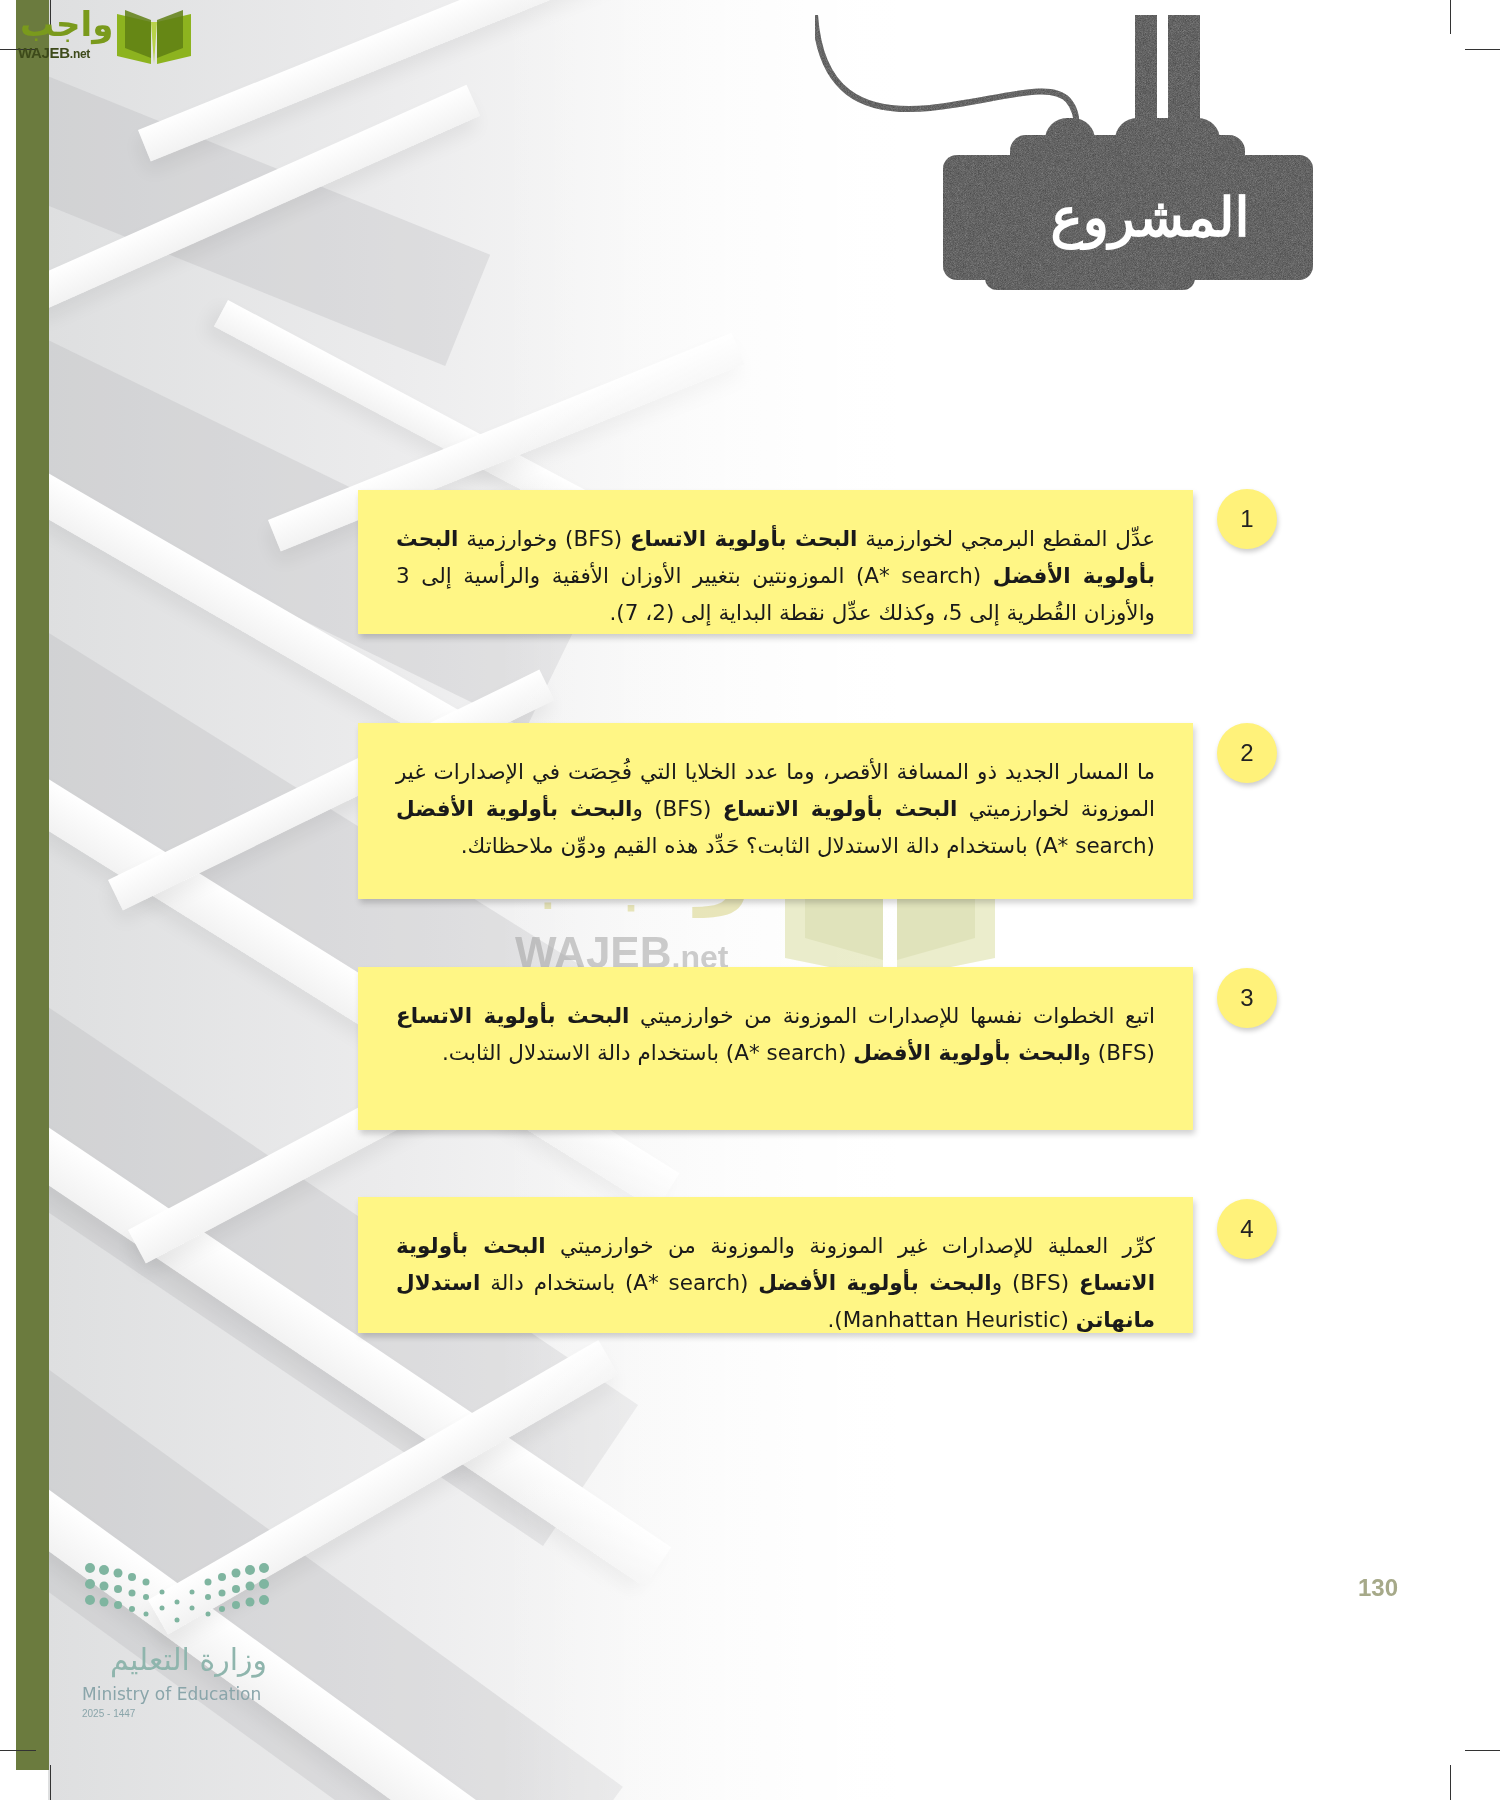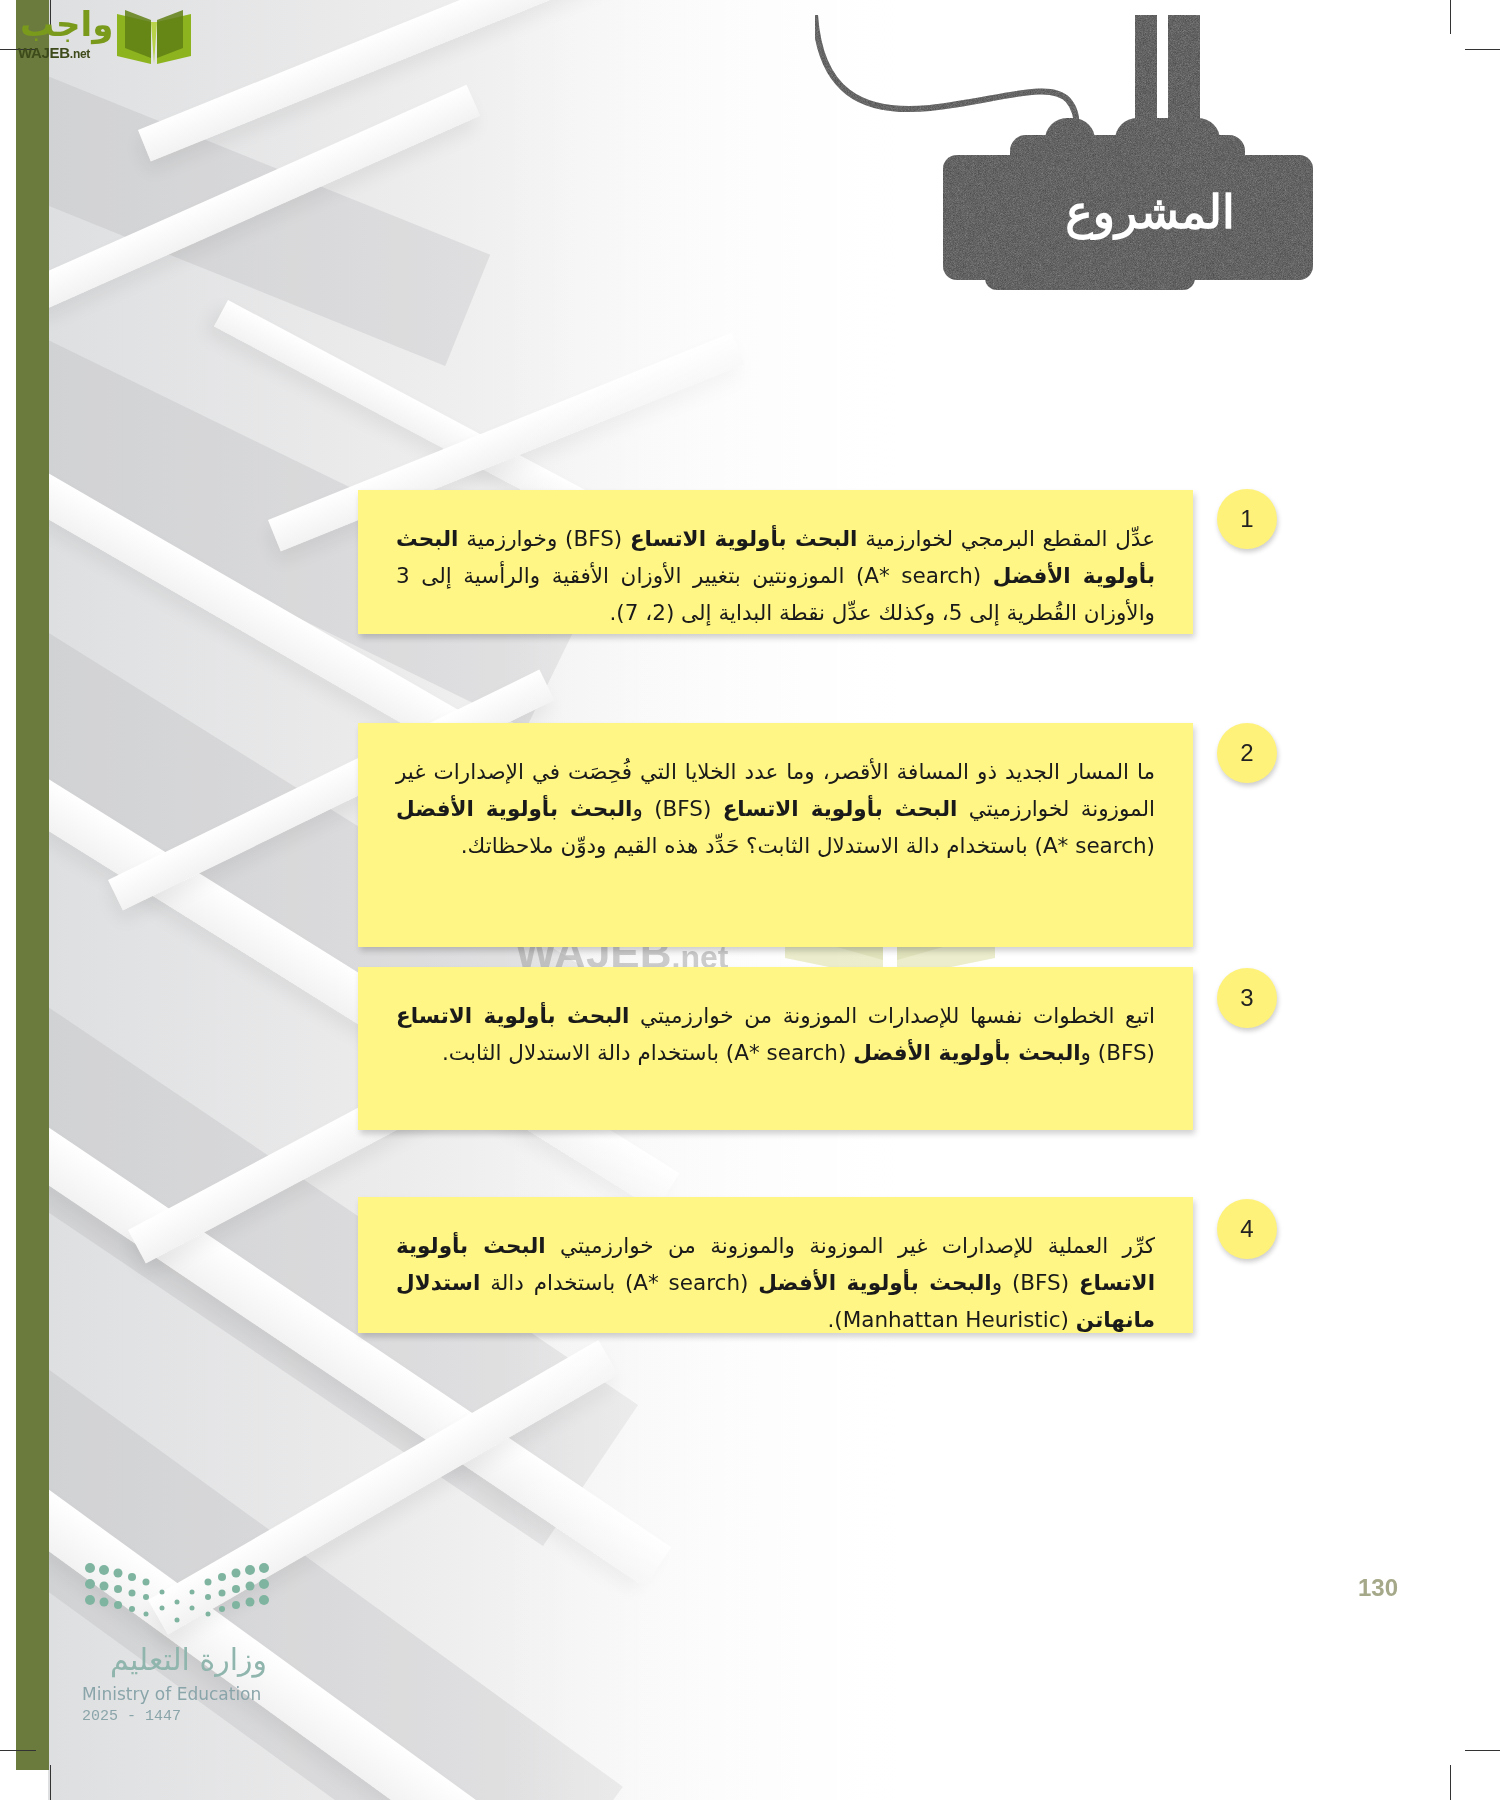--- a/index.html
+++ b/index.html
@@ -33,21 +33,21 @@
   .logo { position: absolute; left: 8px; top: 4px; width: 185px; height: 62px; }
   .logo-ar { position: absolute; left: 12px; top: 0; font-size: 34px; font-weight: bold; color: #7a9a1c; font-family: "DejaVu Sans", sans-serif; line-height: 40px; }
   .logo-en { position: absolute; left: 10px; top: 40px; font-size: 15px; font-weight: bold; color: #3d4a1a; font-family: "Liberation Sans", sans-serif; letter-spacing: -0.3px; }
   .logo-en small { font-size: 12px; }
   .logo-book { position: absolute; left: 105px; top: 4px; width: 82px; height: 58px; }
 
   
   .title-art { position: absolute; left: 800px; top: 0; width: 560px; height: 300px; }
   .title-text {
     position: absolute; left: 1000px; top: 185px; width: 300px; text-align: center;
-    color: #ffffff; font-size: 46px; font-weight: bold; font-family: "DejaVu Serif", serif;
+    color: #ffffff; font-size: 54px; font-weight: bold; font-family: "DejaVu Serif", serif;
     direction: rtl;
   }
 
   
   .card {
     position: absolute; left: 358px; width: 835px;
     background: #fff685; box-shadow: 2px 4px 6px rgba(0,0,0,0.18);
     direction: rtl; padding: 30px 38px 0 38px;
     font-family: "DejaVu Sans", sans-serif; font-size: 21.5px; line-height: 37px; color: #1a1a1a;
     text-align: justify;
@@ -65,21 +65,21 @@
   .wm-ar { position: absolute; left: 0; top: 0; font-size: 90px; font-weight: bold; color: #d5d07a; line-height: 90px; font-family: "DejaVu Sans", sans-serif; }
   .wm-en { position: absolute; left: 10px; top: 108px; font-size: 44px; font-weight: bold; color: #9c9c9c; font-family: "Liberation Sans", sans-serif; }
   .wm-en small { font-size: 32px; }
   .wm-book { position: absolute; left: 270px; top: 10px; width: 230px; height: 150px; }
 
   
   .moe { position: absolute; left: 82px; top: 1560px; width: 200px; height: 170px; }
   .moe-dots { position: absolute; left: 0; top: 0; width: 190px; height: 70px; }
   .moe-ar { position: absolute; left: 0; top: 82px; font-size: 30px; color: #8fb5ad; font-family: "DejaVu Sans", sans-serif; direction: rtl; width: 185px; text-align: right; }
   .moe-en { position: absolute; left: 0; top: 124px; font-size: 17px; color: #8aa5aa; font-family: "DejaVu Sans", sans-serif; }
-  .moe-year { position: absolute; left: 0; top: 148px; font-size: 15px; color: #8aa5aa; font-family: Liberation Mono, monospace; }
+  .moe-year { position: absolute; left: 0; top: 148px; font-size: 10px; color: #8aa5aa; font-family: Liberation Sans, sans-serif; }
 
   .page-num { position: absolute; left: 1358px; top: 1574px; font-size: 24px; font-weight: bold; color: #a6a989; font-family: "Liberation Sans", sans-serif; }
 </style>
 </head>
 <body>
 
 <div class="maze">
   <div class="shade" style="left:-40px;top:60px;width:520px;height:120px;transform:rotate(22deg);"></div>
   <div class="wall" style="left:90px;top:130px;width:520px;height:34px;transform:rotate(-22deg);"></div>
   <div class="wall" style="left:-20px;top:280px;width:480px;height:34px;transform:rotate(-24deg);"></div>
@@ -163,21 +163,21 @@
     <path d="M30 5 L108 28 L108 130 L30 108 Z" fill="#c3c97a"></path>
     <path d="M200 5 L122 28 L122 130 L200 108 Z" fill="#c3c97a"></path>
   </svg>
 </div>
 
 <div class="card" style="top:490px;height:144px;">
   <p><span>عدِّل المقطع البرمجي لخوارزمية </span><b>البحث بأولوية الاتساع</b><span> (BFS) وخوارزمية </span><b>البحث بأولوية الأفضل</b><span> (A* search) الموزونتين بتغيير الأوزان الأفقية والرأسية إلى 3 والأوزان القُطرية إلى 5، وكذلك عدِّل نقطة البداية إلى (2، 7).</span></p>
 </div>
 <div class="num" style="top:489px;">1</div>
 
-<div class="card" style="top:723px;height:224px;">
+<div class="card" style="top:723px;height:176px;">
   <p><span>ما المسار الجديد ذو المسافة الأقصر، وما عدد الخلايا التي فُحِصَت في الإصدارات غير الموزونة لخوارزميتي </span><b>البحث بأولوية الاتساع</b><span> (BFS) و</span><b>البحث بأولوية الأفضل</b><span> (A* search) باستخدام دالة الاستدلال الثابت؟ حَدِّد هذه القيم ودوِّن ملاحظاتك.</span></p>
 </div>
 <div class="num" style="top:723px;">2</div>
 
 <div class="card" style="top:967px;height:163px;">
   <p><span>اتبع الخطوات نفسها للإصدارات الموزونة من خوارزميتي </span><b>البحث بأولوية الاتساع</b><span> (BFS) و</span><b>البحث بأولوية الأفضل</b><span> (A* search) باستخدام دالة الاستدلال الثابت.</span></p>
 </div>
 <div class="num" style="top:968px;">3</div>
 
 <div class="card" style="top:1197px;height:136px;">

